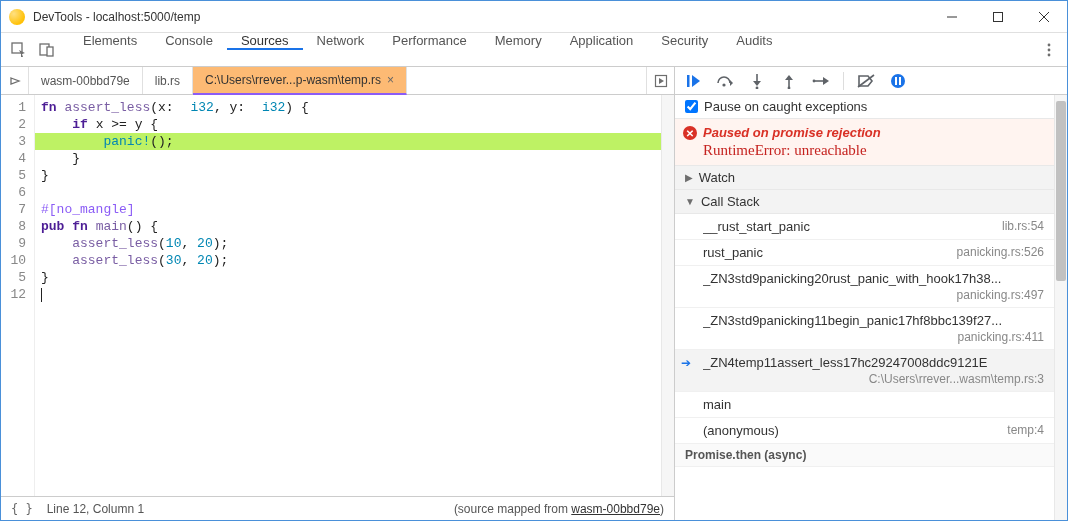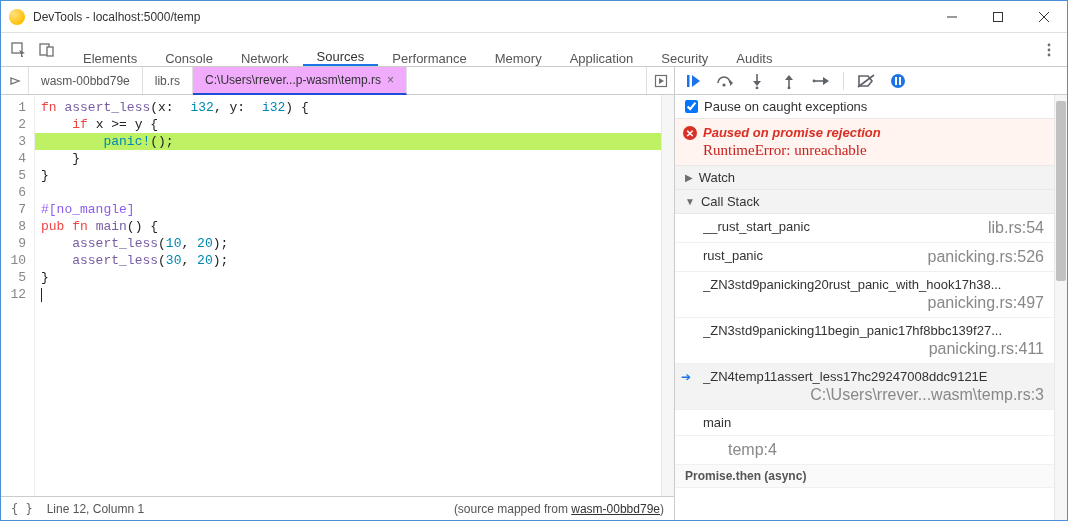--- a/index.html
+++ b/index.html
@@ -47,21 +47,21 @@
   .toolbar .tool-icon {
     width: 24px; height: 24px;
     display: flex; align-items: center; justify-content: center;
     color: #6e6e6e;
   }
   .tabs {
     display: flex;
     gap: 0;
     margin-left: 6px;
     height: 100%;
-    align-items: flex-end;
+    align-items: flex-start;
   }
   .tab {
     padding: 0 14px;
     display: flex; align-items: center;
     color: #555;
     font-size: 13px;
     cursor: default;
   }
   .tab.active {
     color: #333;
@@ -94,23 +94,23 @@
     color: #6e6e6e;
     border-right: 1px solid #e0e0e0;
   }
   .file-tab {
     padding: 0 12px;
     display: flex; align-items: center;
     border-right: 1px solid #e0e0e0;
     gap: 6px;
   }
   .file-tab.active {
-    background: #f0abfc;
+    background: #fdba74;
     color: #333;
-    border-bottom: 2px solid #1d4ed8;
+    border-bottom: 2px solid #8b5cf6;
     margin-bottom: -1px;
   }
   .file-tabs .ft-spacer { flex: 1; }
   .code-area {
     flex: 1;
     display: flex;
     font-family: Consolas, "Courier New", monospace;
     font-size: 13px;
     line-height: 17px;
     overflow: hidden;
@@ -127,21 +127,21 @@
   }
   .code {
     flex: 1;
     padding: 4px 0 4px 6px;
     white-space: pre;
     color: #222;
     position: relative;
   }
   .code .line { height: 17px; }
   .code .hl { background: #bef264; display: block; margin-left: -6px; padding-left: 6px; margin-right: -20px; }
-  .kw { color: #ef4444; }
+  .kw { color: #4c1d95; font-weight: bold; }
   .ty { color: #0086b3; margin-left: 9px; }
   .fn { color: #795da3; }
   .num { color: #0086b3; }
   .attr { color: #8b5cf6; }
   .mac { color: #0086b3; }
   .code-scroll {
     position: absolute; right: 0; top: 0; bottom: 0; width: 13px;
     background: #f6f6f6; border-left: 1px solid #e8e8e8;
   }
   .status {
@@ -230,21 +230,21 @@
   }
   .stack-item {
     display: flex; padding: 5px 10px 5px 28px;
     border-bottom: 1px solid #f0f0f0;
     font-size: 13px;
     position: relative;
     flex-wrap: wrap;
     column-gap: 10px;
   }
   .stack-item .fnname { color: #333; flex: 1; min-width: 0; overflow: hidden; text-overflow: ellipsis; white-space: nowrap; }
-  .stack-item .loc { color: #888; white-space: nowrap; font-size: 16px; margin-left: 25px; }
+  .stack-item .loc { color: #888; white-space: nowrap; font-size: 12px; }
   .stack-item.sel { background: #f3f3f3; }
   .stack-item .arrow {
     position: absolute; left: 6px; top: 6px; color: #1a73e8; font-size: 12px;
   }
   .stack-item.twoline .loc { width: 100%; text-align: right; margin-top: 2px; }
   .stack-group {
     padding: 4px 10px 4px 10px;
     color: #555; font-weight: bold; font-size: 12px;
     border-bottom: 1px solid #f0f0f0;
     background: #fafafa;
@@ -287,22 +287,22 @@
   </div>
   <div class="tool-icon">
     <svg width="16" height="16" viewBox="0 0 16 16">
         <rect x="1" y="2" width="9" height="11" fill="none" stroke="#6e6e6e" stroke-width="1.3"></rect>
         <rect x="8" y="5" width="6" height="9" fill="#fff" stroke="#6e6e6e" stroke-width="1.3"></rect>
       </svg>
   </div>
   <div class="tabs" id="panel-tabs">
       <div class="tab">Elements</div>
       <div class="tab">Console</div>
+      <div class="tab active">Sources</div>
       <div class="tab">Network</div>
-      <div class="tab active">Sources</div>
       <div class="tab">Performance</div>
       <div class="tab">Memory</div>
       <div class="tab">Application</div>
       <div class="tab">Security</div>
       <div class="tab">Audits</div>
     </div>
   <div class="spacer"></div>
   <div class="tool-icon">
     <svg width="16" height="16" viewBox="0 0 16 16">
         <circle cx="8" cy="3" r="1.4" fill="#6e6e6e"></circle>
@@ -462,20 +462,21 @@
             </div>
             <div class="stack-item sel twoline">
               <span class="arrow">➔</span>
               <span class="fnname">_ZN4temp11assert_less17hc29247008ddc9121E</span>
               <span class="loc">C:\Users\rrever...wasm\temp.rs:3</span>
             </div>
             <div class="stack-item">
               <span class="fnname">main</span>
             </div>
             <div class="stack-item">
+              <span class="fnname">(anonymous)</span>
               <span class="loc">temp:4</span>
             </div>
           </div>
 
         <div class="stack-group">Promise.then (async)</div>
 
       </div>
       <div class="right-scroll">
         <div class="thumb"></div>
       </div>

